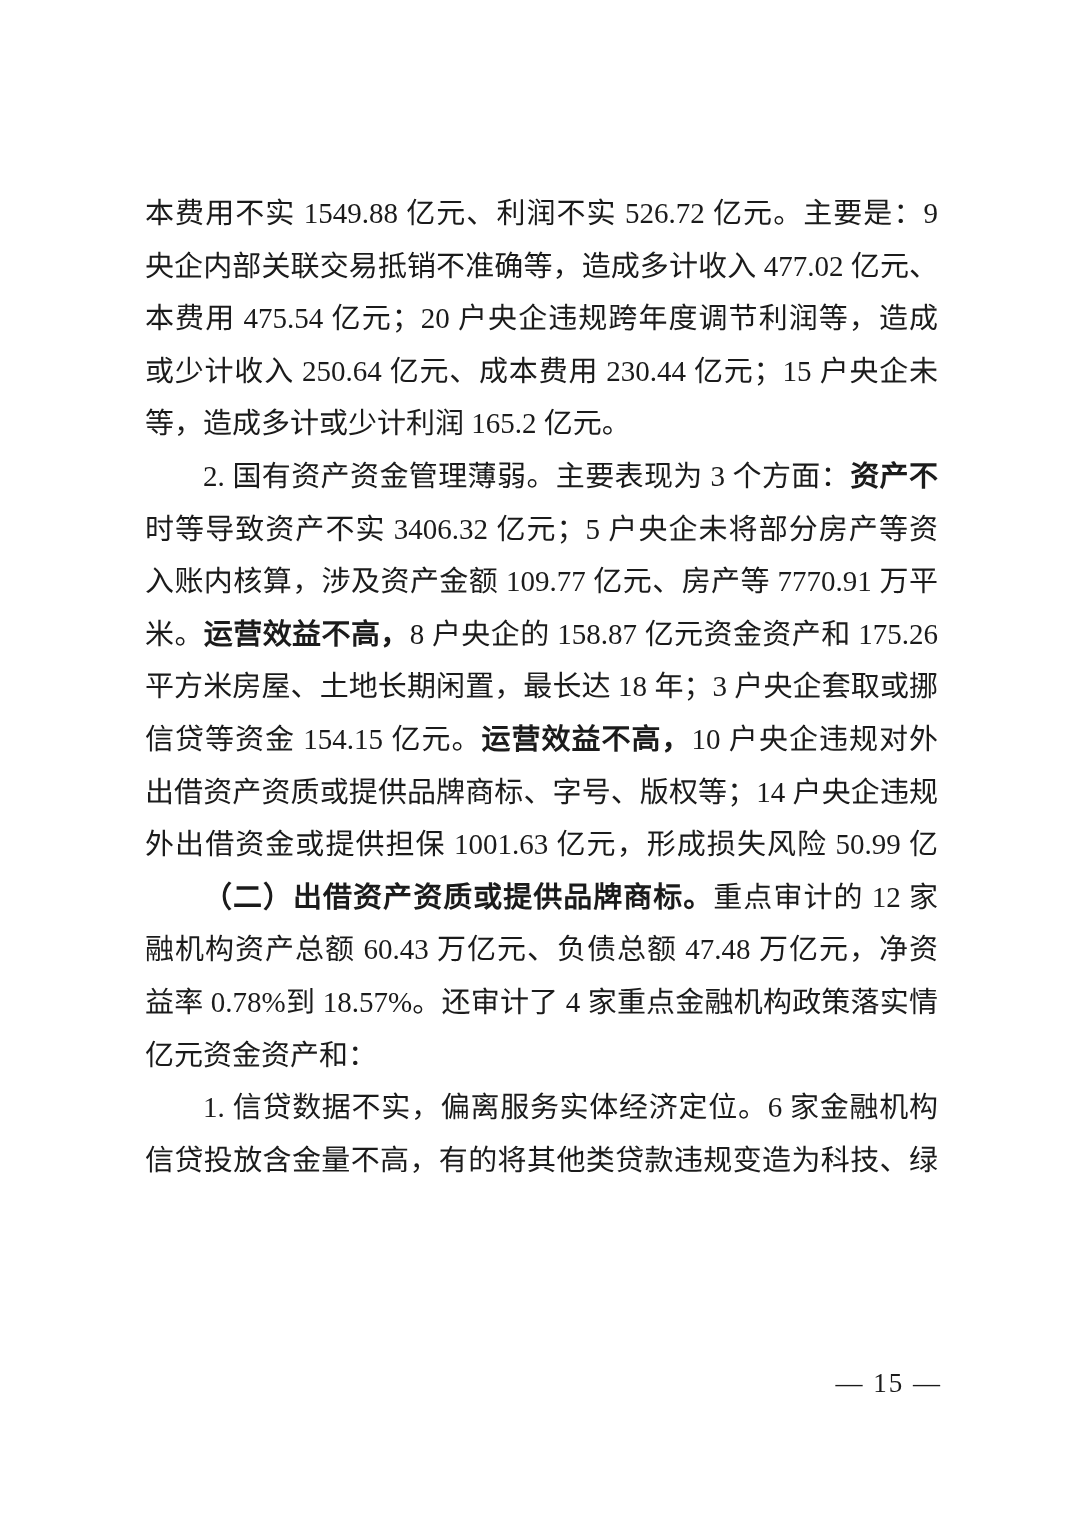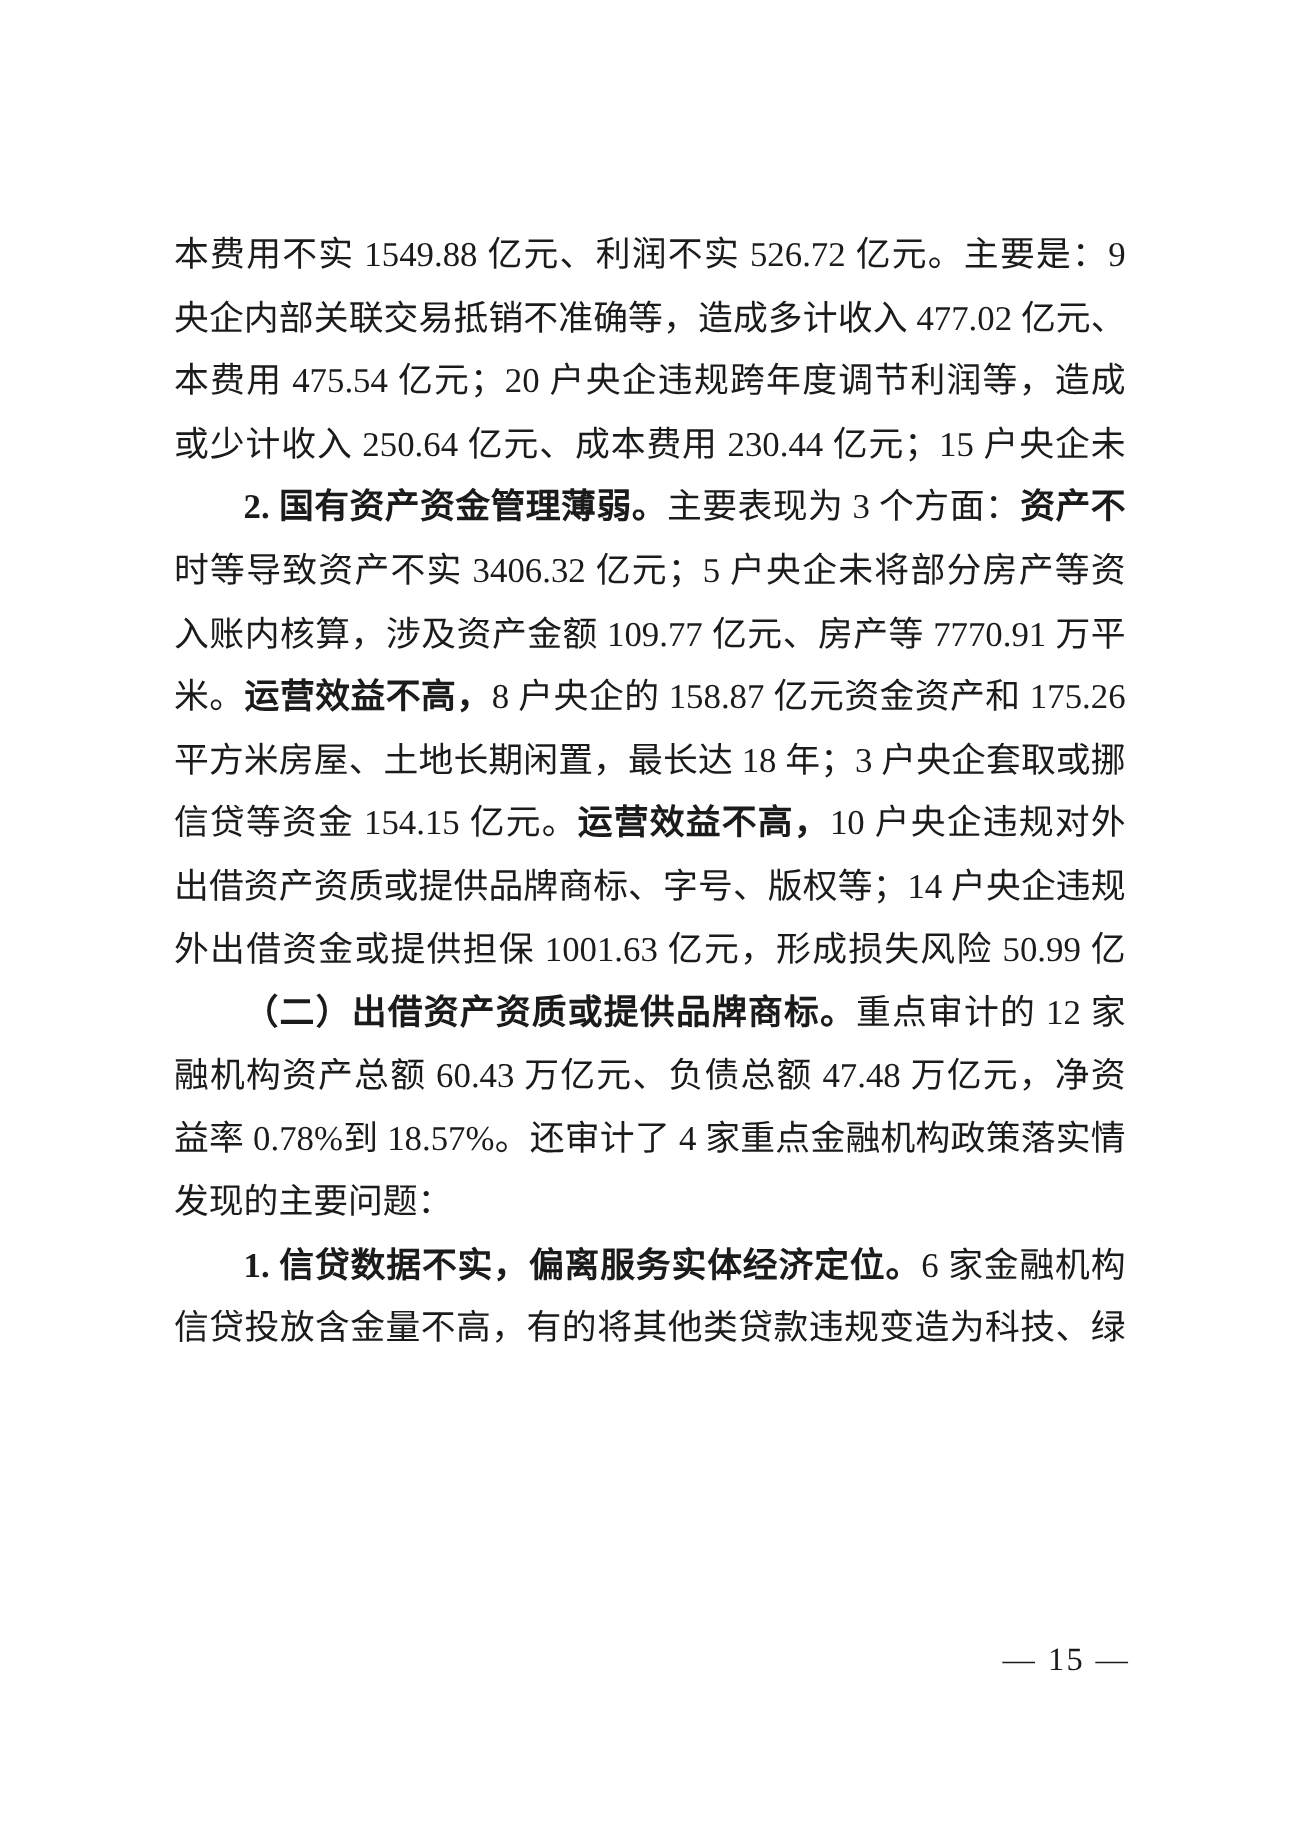--- a/index.html
+++ b/index.html
@@ -41,21 +41,21 @@
   }
 
   
   .r-body {
     font-family: "Liberation Serif", "DejaVu Serif", serif;
     font-weight: 400;
   }
   
   .r-kaiti {
     font-family: "Liberation Serif", "DejaVu Serif", serif;
-    font-weight: 700;
+    font-weight: 400;
   }
   
   .r-kaiti-bold {
     font-family: "Liberation Serif", "DejaVu Serif", serif;
     font-weight: 700;
   }
   
   .r-hei {
     font-family: "Liberation Sans", "DejaVu Sans", sans-serif;
     font-weight: 700;
@@ -77,29 +77,30 @@
 </style>
 </head>
 <body>
 
 <div class="page">
   <div class="text-block">
       <div class="line justify"><span class="r-body">本费用不实 1549.88 亿元、利润不实 526.72 亿元。主要是：9 户</span></div>
       <div class="line justify"><span class="r-body">央企内部关联交易抵销不准确等，造成多计收入 477.02 亿元、成</span></div>
       <div class="line justify"><span class="r-body">本费用 475.54 亿元；20 户央企违规跨年度调节利润等，造成多计</span></div>
       <div class="line justify"><span class="r-body">或少计收入 250.64 亿元、成本费用 230.44 亿元；15 户央企未足</span></div>
+      <div class="line"><span class="r-body">等，造成多计或少计利润 165.2 亿元。</span></div>
       <div class="line justify indent"><span class="r-kaiti">2. 国有资产资金管理薄弱。</span><span class="r-body">主要表现为 3 个方面：</span><span class="r-hei">资产不实，</span></div>
       <div class="line justify"><span class="r-body">时等导致资产不实 3406.32 亿元；5 户央企未将部分房产等资产纳</span></div>
       <div class="line justify"><span class="r-body">入账内核算，涉及资产金额 109.77 亿元、房产等 7770.91 万平方</span></div>
       <div class="line justify"><span class="r-body">米。</span><span class="r-hei">运营效益不高，</span><span class="r-body">8 户央企的 158.87 亿元资金资产和 175.26 万</span></div>
       <div class="line justify"><span class="r-body">平方米房屋、土地长期闲置，最长达 18 年；3 户央企套取或挪用</span></div>
       <div class="line justify"><span class="r-body">信贷等资金 154.15 亿元。</span><span class="r-hei">运营效益不高，</span><span class="r-body">10 户央企违规对外出租</span></div>
       <div class="line justify"><span class="r-body">出借资产资质或提供品牌商标、字号、版权等；14 户央企违规对</span></div>
       <div class="line justify"><span class="r-body">外出借资金或提供担保 1001.63 亿元，形成损失风险 50.99 亿元；</span></div>
       <div class="line justify indent"><span class="r-kaiti-bold">（二）出借资产资质或提供品牌商标。</span><span class="r-body">重点审计的 12 家国有金</span></div>
       <div class="line justify"><span class="r-body">融机构资产总额 60.43 万亿元、负债总额 47.48 万亿元，净资产收</span></div>
       <div class="line justify"><span class="r-body">益率 0.78%到 18.57%。还审计了 4 家重点金融机构政策落实情况。</span></div>
-      <div class="line"><span class="r-body">发现的主要问题：</span></div>
+      <div class="line"><span class="r-body">亿元资金资产和：</span></div>
       <div class="line justify indent"><span class="r-kaiti">1. 信贷数据不实，偏离服务实体经济定位。</span><span class="r-body">6 家金融机构的</span></div>
       <div class="line justify"><span class="r-body">信贷投放含金量不高，有的将其他类贷款违规变造为科技、绿色、</span></div>
     </div>
   <div class="footer-page-number">— 15 —</div>
 </div>
 
 </body></html>

